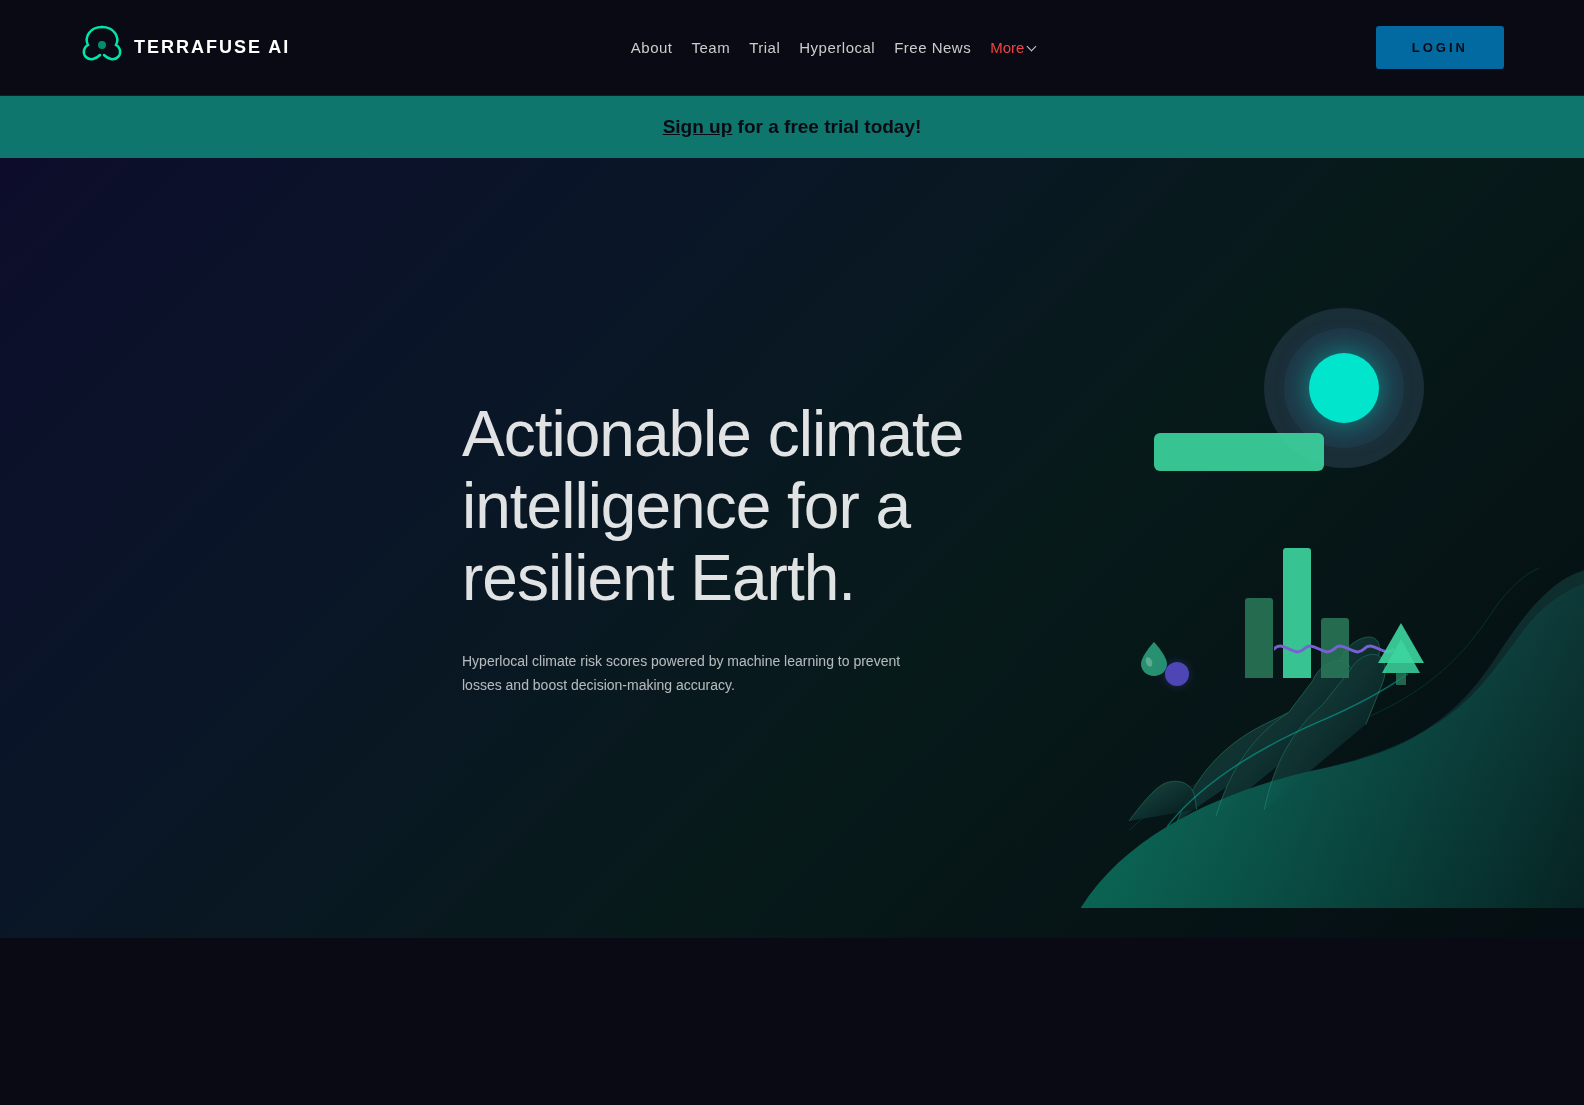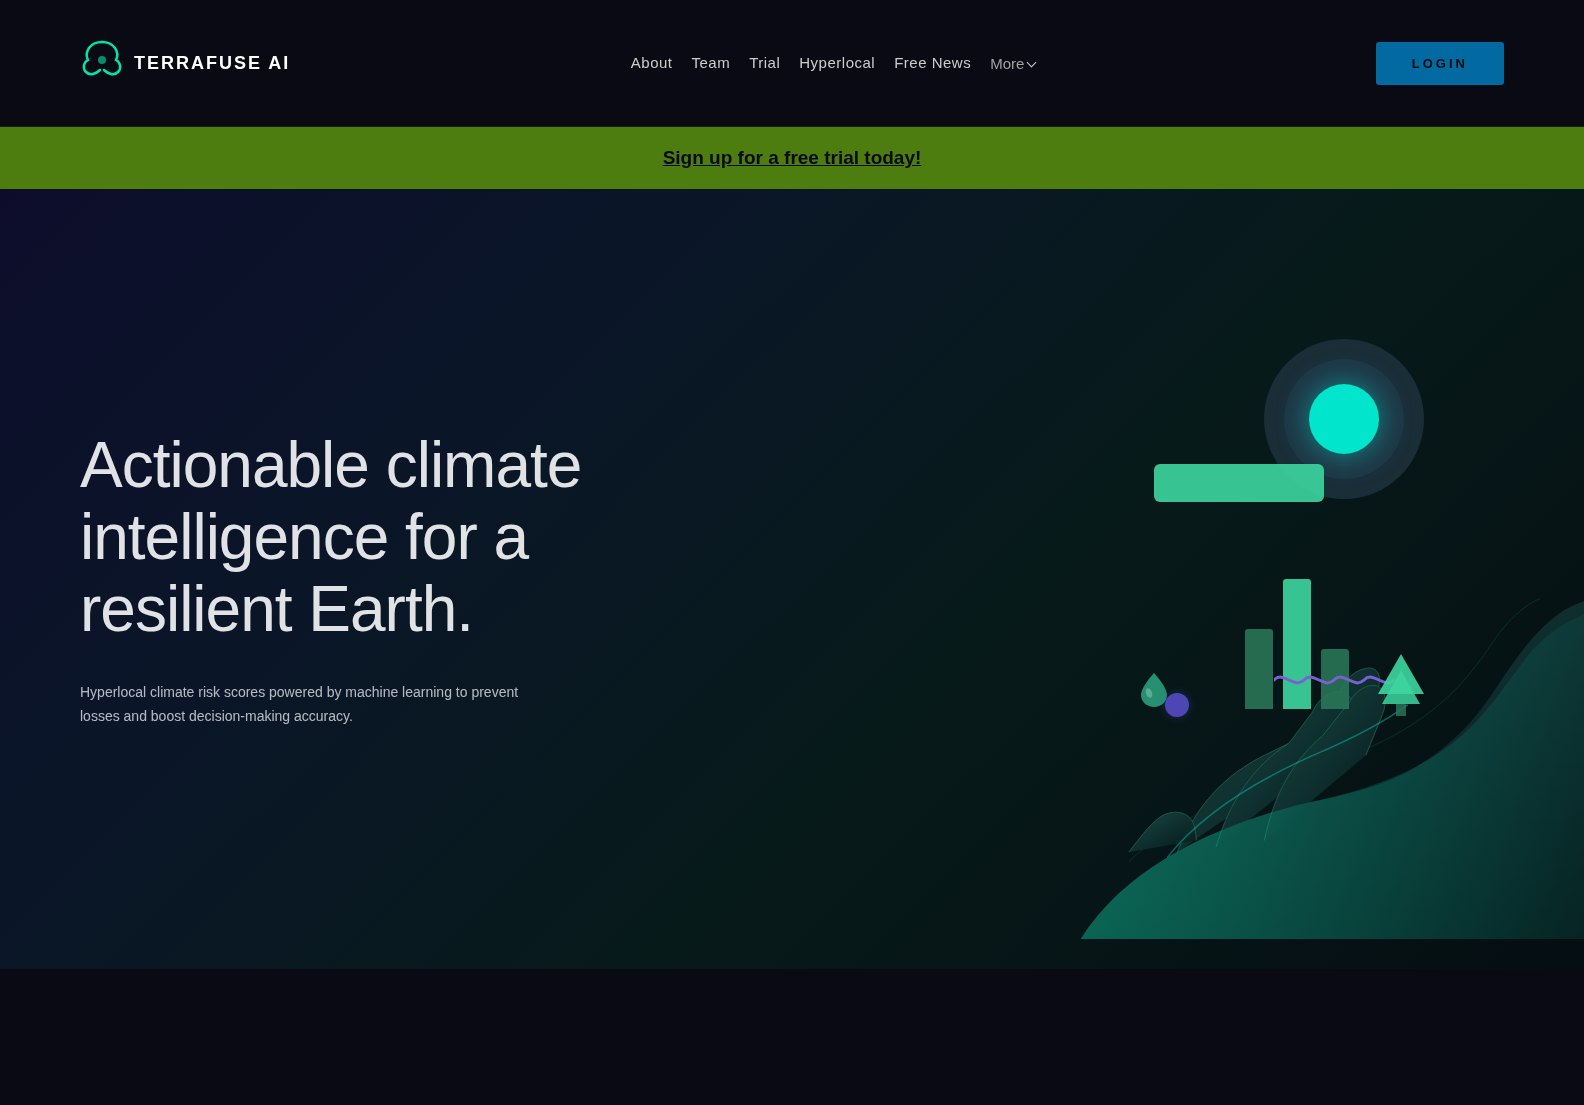--- a/index.html
+++ b/index.html
@@ -5,21 +5,21 @@
     * { margin: 0; padding: 0; box-sizing: border-box; }
     body { font-family: 'Helvetica Neue', Arial, sans-serif; background: #0a0a14; overflow-x: hidden; }
 
     
     .navbar {
       background: #0a0a14;
       display: flex;
       align-items: center;
       justify-content: space-between;
       padding: 0 80px;
-      height: 127px;
+      height: 96px;
       border-bottom: 1px solid #1a1a2e;
     }
     .logo-area {
       display: flex;
       align-items: center;
       gap: 10px;
       text-decoration: none;
     }
     .logo-icon {
       color: #00e5aa;
@@ -45,21 +45,21 @@
       font-size: 15px;
       font-weight: 400;
       letter-spacing: 0.5px;
       transition: color 0.2s;
     }
     .nav-more {
       display: flex;
       align-items: center;
       gap: 4px;
       cursor: pointer;
-      color: #a3a3a3;
+      color: #ef4444;
       font-size: 15px;
     }
     .chevron-down {
       border: solid #cccccc;
       border-width: 0 1.5px 1.5px 0;
       display: inline-block;
       padding: 3px;
       transform: rotate(45deg);
       margin-top: -2px;
     }
@@ -71,43 +71,43 @@
       font-size: 13px;
       font-weight: 700;
       letter-spacing: 3px;
       text-transform: uppercase;
       cursor: pointer;
       border-radius: 3px;
     }
 
     
     .banner {
-      background: #4d7c0f;
+      background: #0f766e;
       text-align: center;
       padding: 20px;
       font-size: 19px;
       font-weight: 700;
       color: #0a0a14;
-      text-decoration: underline;
     }
     .banner-signup {
       text-decoration: underline;
       cursor: pointer;
       color: #0a0a14;
     }
 
     
     .hero {
       background: linear-gradient(135deg, #0d0d2b 0%, #0a1628 30%, #071a1a 60%, #050e12 100%);
       min-height: 780px;
       display: flex;
       align-items: center;
       position: relative;
       overflow: hidden;
       padding: 76px 80px;
+      justify-content: center;
     }
     .hero-content {
       max-width: 660px;
       position: relative;
       z-index: 2;
     }
     .hero-title {
       font-size: 64px;
       font-weight: 300;
       color: rgba(255,255,255,0.88);

